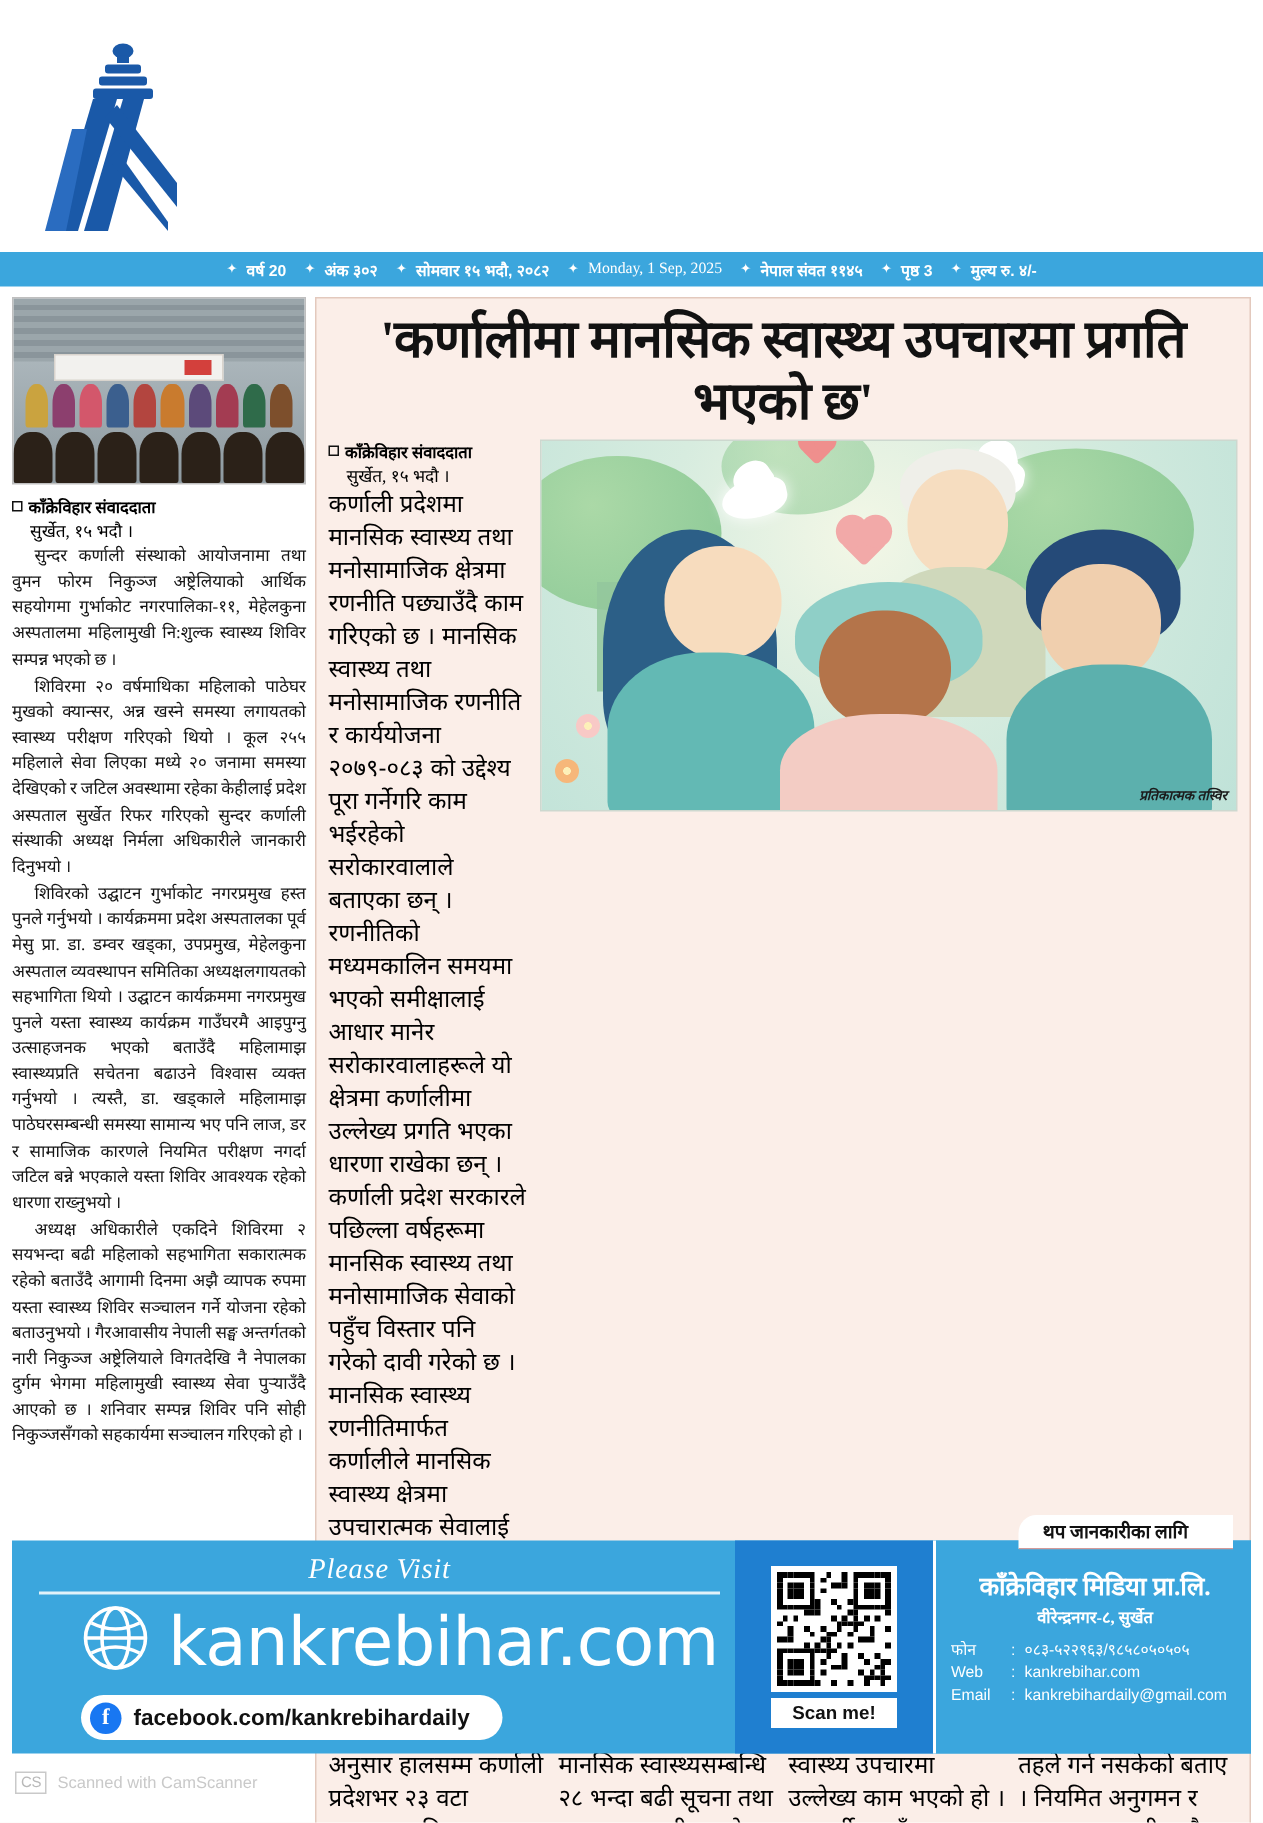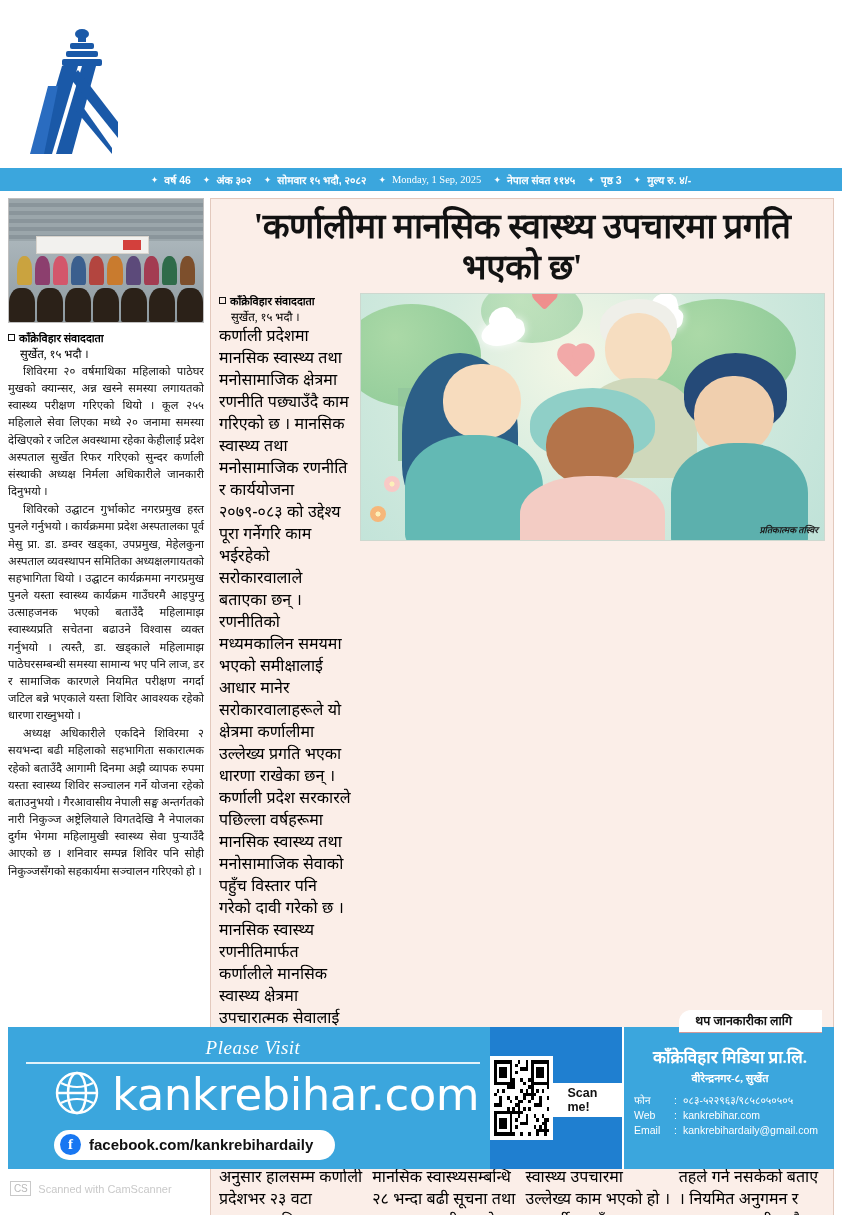--- a/index.html
+++ b/index.html
@@ -267,21 +267,21 @@
   .fb-circle {
     width: 21px; height: 21px; border-radius: 50%; background: #1877f2;
     color: #fff; font-weight: 700; font-size: 15px;
     display: flex; align-items: center; justify-content: center;
     font-family: "Liberation Serif", serif;
   }
   .fb-text { font-size: 15px; font-weight: 700; color: #111; }
 
   .ad-qr {
     width: 132px; flex: 0 0 132px; background: #1f7fd0;
-    display: flex; flex-direction: row; align-items: center; justify-content: center;
+    display: flex; flex-direction: column; align-items: center; justify-content: center;
     position: relative;
   }
   .qr-box { width: 84px; height: 84px; background: #fff; padding: 4px; }
   .qr-grid { width: 100%; height: 100%; display: grid; grid-template-columns: repeat(21, 1fr); grid-template-rows: repeat(21, 1fr); }
   .qr-grid i { background: #000; }
   .scan-ribbon {
     margin-top: 4px; background: #fff; color: #111;
     font-size: 12.5px; font-weight: 700; padding: 3px 14px;
     position: relative;
   }
@@ -345,21 +345,21 @@
         <polygon points="56,44 96,96 96,112 48,52" fill="#1a59a8"></polygon>
         <polygon points="56,74 90,122 90,128 50,80" fill="#1a59a8"></polygon>
         <polygon points="8,128 22,128 36,60 26,60" fill="#2a6cc0"></polygon>
       </svg>
     </div>
   </div>
 
   <div class="infobar">
     <span class="info-item">
       <span class="info-diamond">✦</span>
-      <span>वर्ष 46</span>
+      <span>वर्ष 20</span>
     </span>
     <span class="info-item">
       <span class="info-diamond">✦</span>
       <span>अंक ३०२</span>
     </span>
     <span class="info-item">
       <span class="info-diamond">✦</span>
       <span>सोमवार १५ भदौ, २०८२</span>
     </span>
     <span class="info-item">
@@ -410,20 +410,21 @@
         </div>
       </div>
 
       <div class="byline-row">
         <span class="sq"></span>
         <span>काँक्रेविहार संवाददाता</span>
       </div>
       <div class="dateline">सुर्खेत, १५ भदौ ।</div>
 
       <div class="side-body">
+        <p>सुन्दर कर्णाली संस्थाको आयोजनामा तथा वुमन फोरम निकुञ्ज अष्ट्रेलियाको आर्थिक सहयोगमा गुर्भाकोट नगरपालिका-११, मेहेलकुना अस्पतालमा महिलामुखी नि:शुल्क स्वास्थ्य शिविर सम्पन्न भएको छ ।</p>
         <p>शिविरमा २० वर्षमाथिका महिलाको पाठेघर मुखको क्यान्सर, अन्न खस्ने समस्या लगायतको स्वास्थ्य परीक्षण गरिएको थियो । कूल २५५ महिलाले सेवा लिएका मध्ये २० जनामा समस्या देखिएको र जटिल अवस्थामा रहेका केहीलाई प्रदेश अस्पताल सुर्खेत रिफर गरिएको सुन्दर कर्णाली संस्थाकी अध्यक्ष निर्मला अधिकारीले जानकारी दिनुभयो ।</p>
         <p>शिविरको उद्घाटन गुर्भाकोट नगरप्रमुख हस्त पुनले गर्नुभयो । कार्यक्रममा प्रदेश अस्पतालका पूर्व मेसु प्रा. डा. डम्वर खड्का, उपप्रमुख, मेहेलकुना अस्पताल व्यवस्थापन समितिका अध्यक्षलगायतको सहभागिता थियो । उद्घाटन कार्यक्रममा नगरप्रमुख पुनले यस्ता स्वास्थ्य कार्यक्रम गाउँघरमै आइपुग्नु उत्साहजनक भएको बताउँदै महिलामाझ स्वास्थ्यप्रति सचेतना बढाउने विश्वास व्यक्त गर्नुभयो । त्यस्तै, डा. खड्काले महिलामाझ पाठेघरसम्बन्धी समस्या सामान्य भए पनि लाज, डर र सामाजिक कारणले नियमित परीक्षण नगर्दा जटिल बन्ने भएकाले यस्ता शिविर आवश्यक रहेको धारणा राख्नुभयो ।</p>
         <p>अध्यक्ष अधिकारीले एकदिने शिविरमा २ सयभन्दा बढी महिलाको सहभागिता सकारात्मक रहेको बताउँदै आगामी दिनमा अझै व्यापक रुपमा यस्ता स्वास्थ्य शिविर सञ्चालन गर्ने योजना रहेको बताउनुभयो । गैरआवासीय नेपाली सङ्घ अन्तर्गतको नारी निकुञ्ज अष्ट्रेलियाले विगतदेखि नै नेपालका दुर्गम भेगमा महिलामुखी स्वास्थ्य सेवा पुऱ्याउँदै आएको छ । शनिवार सम्पन्न शिविर पनि सोही निकुञ्जसँगको सहकार्यमा सञ्चालन गरिएको हो ।</p>
       </div>
     </div>
 
     <div class="main">
       <div class="lead-box">
         <div class="lead-headline">'कर्णालीमा मानसिक स्वास्थ्य उपचारमा प्रगति भएको छ'</div>
 

